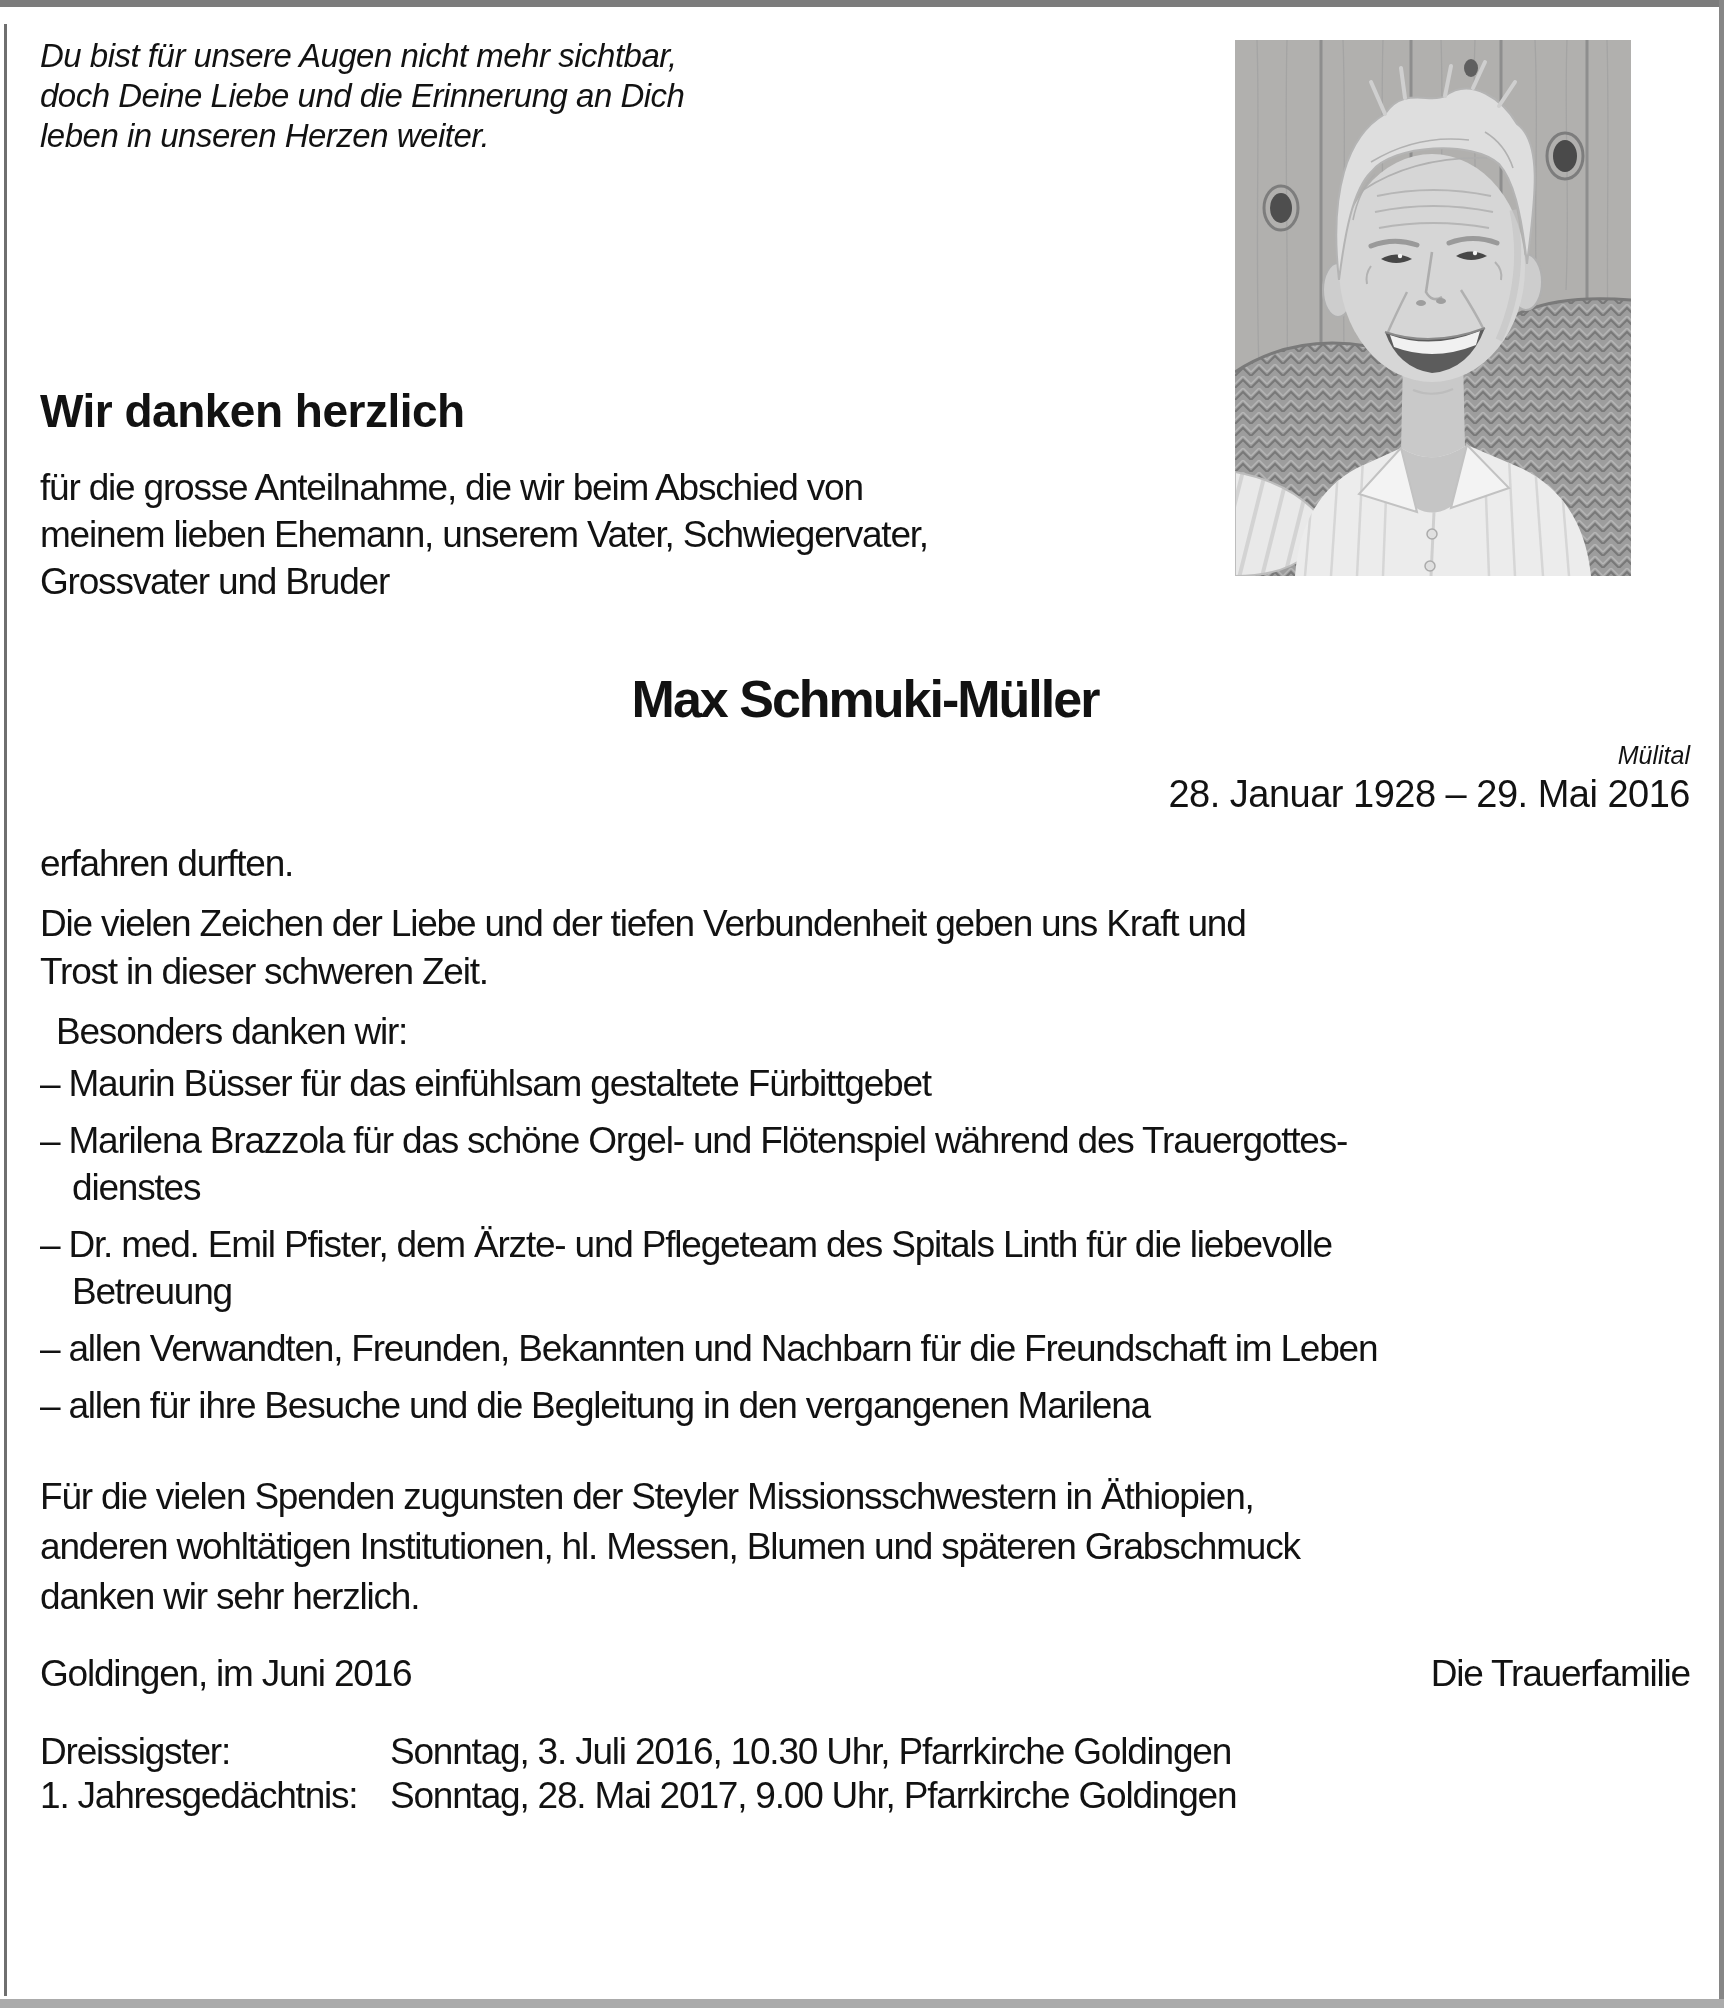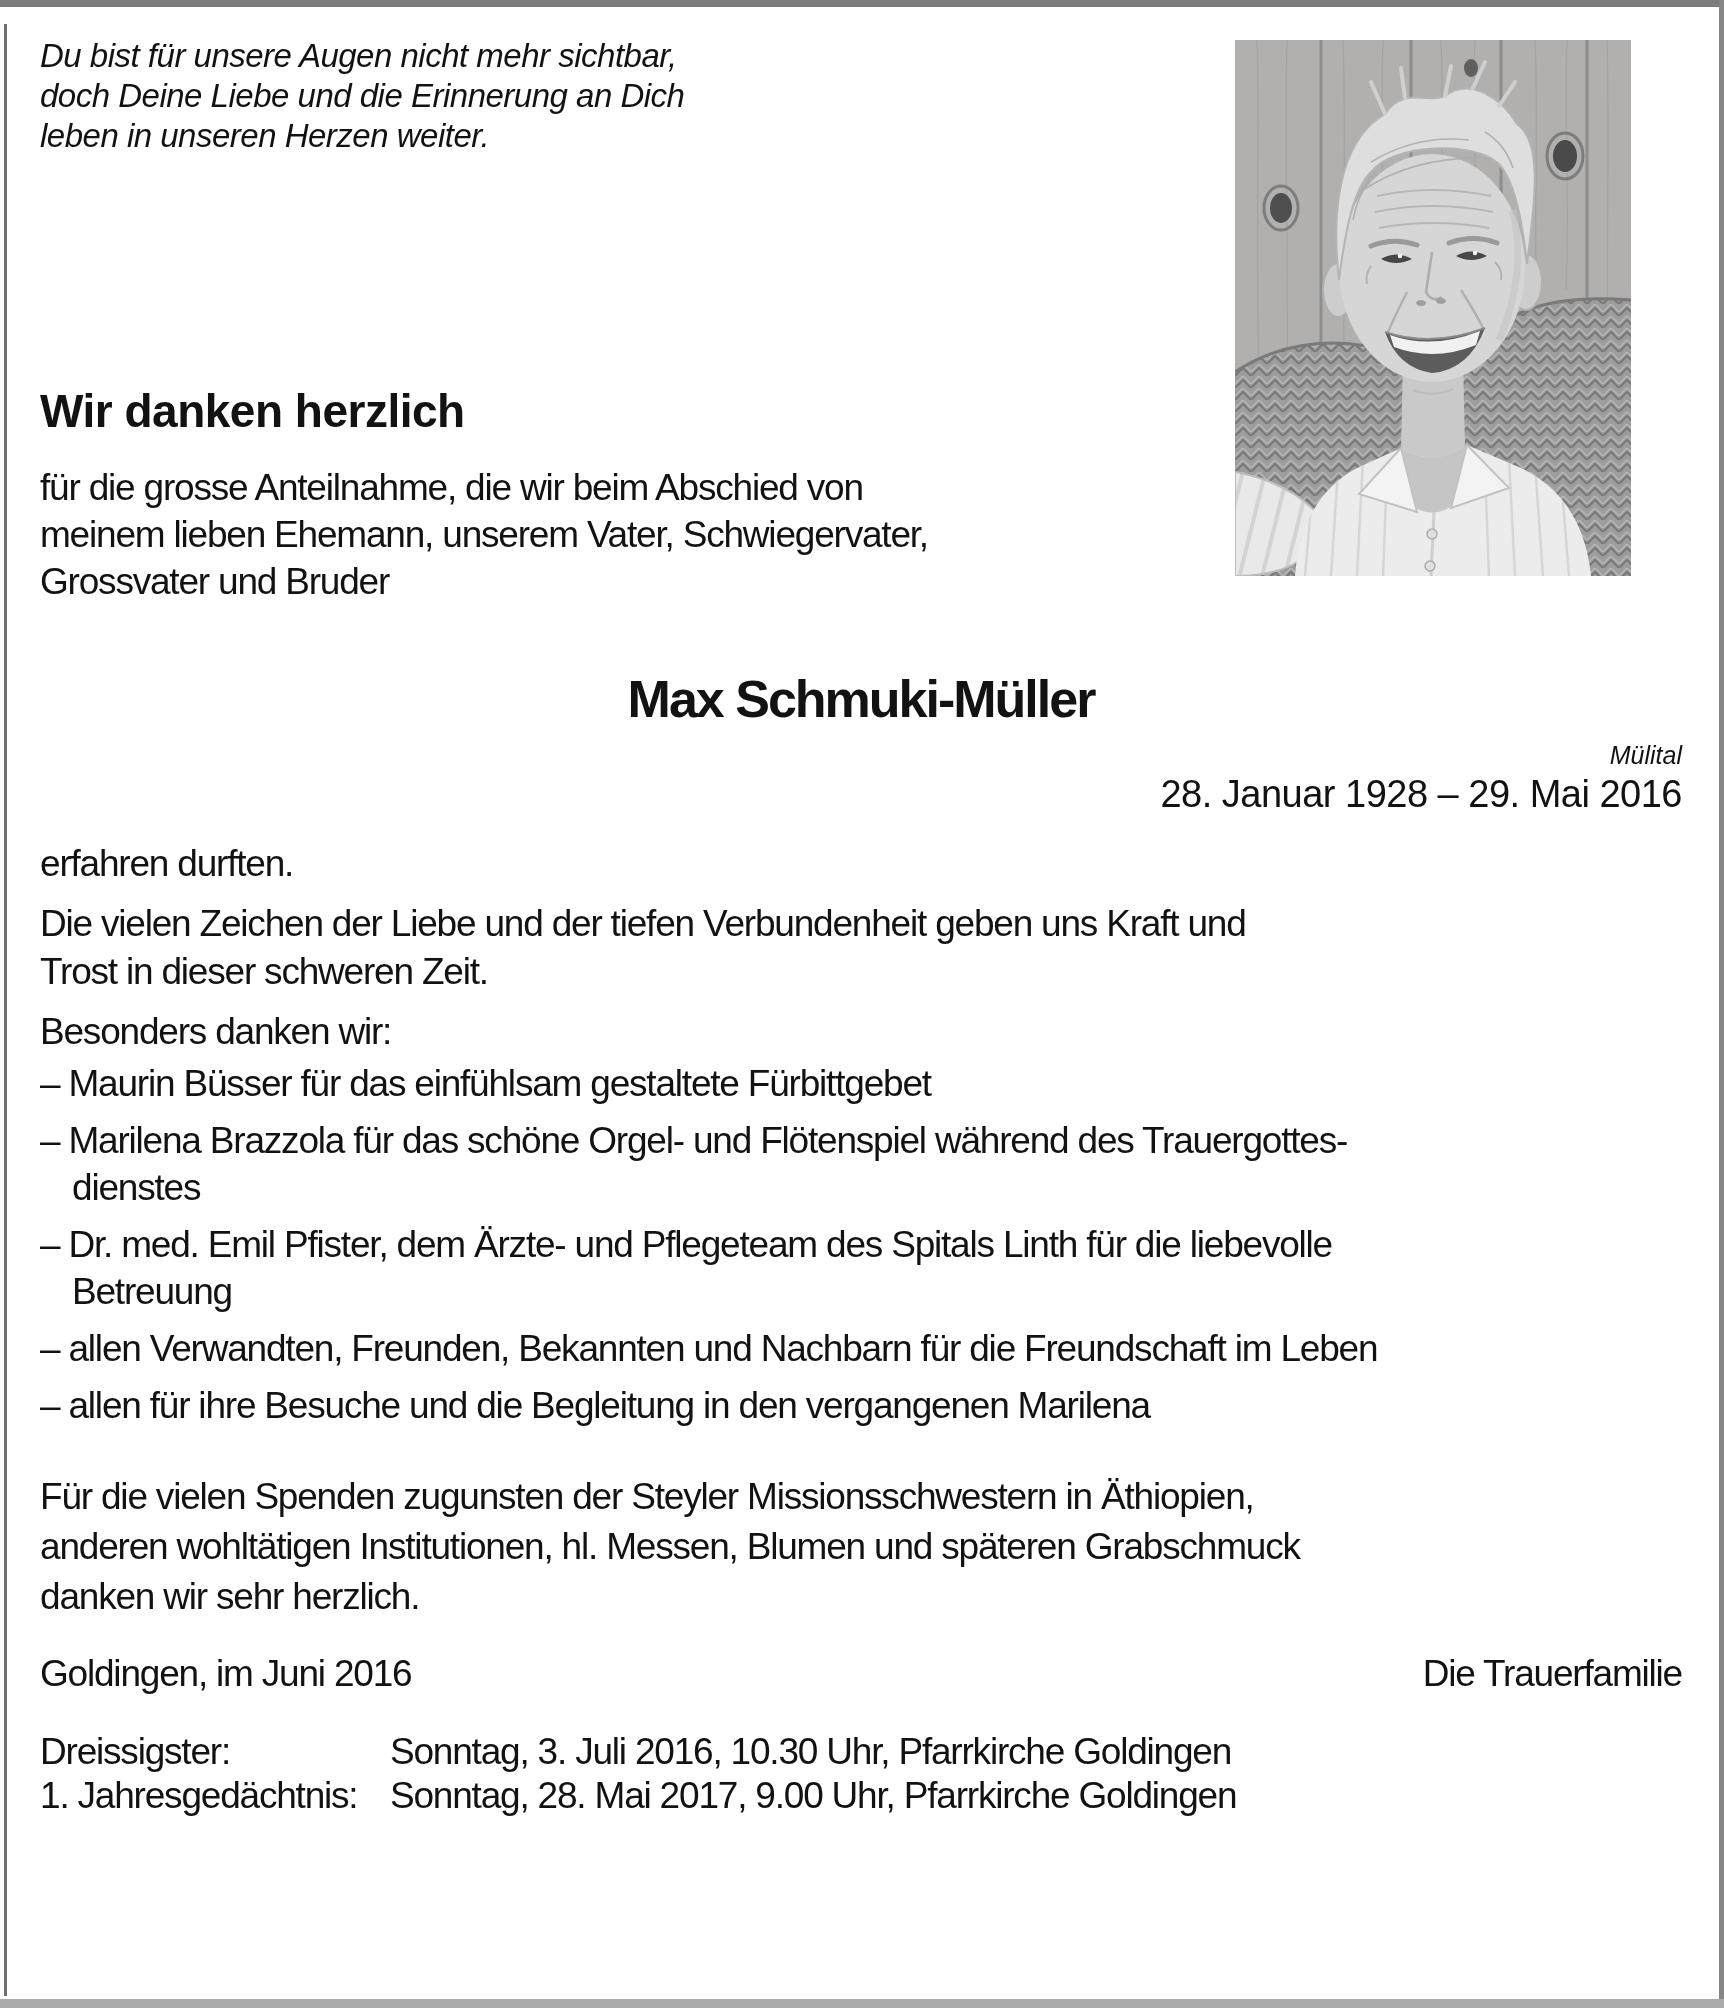--- a/index.html
+++ b/index.html
@@ -8,21 +8,21 @@
     background:#ffffff; overflow:hidden;
     font-family:"Liberation Sans", sans-serif;
     color:#121212;
   }
   
   .border-top    { position:absolute; top:0; left:0; right:0; height:7px; background:#7c7c7c; }
   .border-right  { position:absolute; top:0; right:0; width:5px; height:100%; background:#868686; }
   .border-bottom { position:absolute; left:0; right:0; bottom:0; height:9px; background:#ababab; }
   .border-left   { position:absolute; top:24px; bottom:12px; left:4px; width:3px; background:#6f6f6f; }
 
-  .content { position:absolute; left:40px; top:36px; right:42px; }
+  .content { position:absolute; left:40px; top:36px; right:34px; }
 
   .quote {
     font-style:italic; font-size:33px; line-height:40px;
     letter-spacing:-0.5px; white-space:pre-line;
   }
   .thanks-heading {
     margin-top:228px; font-size:46px; font-weight:bold; letter-spacing:-0.5px;
   }
   .intro {
     margin-top:26px; font-size:37px; line-height:47px;
@@ -31,21 +31,21 @@
   .name {
     margin-top:55px; text-align:center;
     font-size:52px; font-weight:bold; letter-spacing:-2px; line-height:78px;
   }
   .place { text-align:right; font-style:italic; font-size:25px; line-height:34px; }
   .dates { margin-top:0; text-align:right; font-size:38px; line-height:44px; letter-spacing:-0.5px; }
 
   .para { font-size:37px; line-height:48px; letter-spacing:-1.2px; white-space:pre-line; }
   .p-erfahren { margin-top:24px; }
   .p-signs    { margin-top:12px; }
-  .p-special  { margin-top:12px; }
+  .p-special  { margin-top:12px;margin-left:16px; }
 
   .thanks-list { list-style:none; margin:4px 0 0 0; padding:0; }
   .thanks-list li {
     font-size:37px; line-height:47px; letter-spacing:-1.2px;
     white-space:pre-line; padding-left:32px; text-indent:-32px; margin-bottom:10px;
   }
   .donations { margin-top:43px; line-height:50px; }
 
   .closing { margin-top:30px; display:flex; justify-content:space-between;
              font-size:37px; line-height:44px; letter-spacing:-1.2px; }

